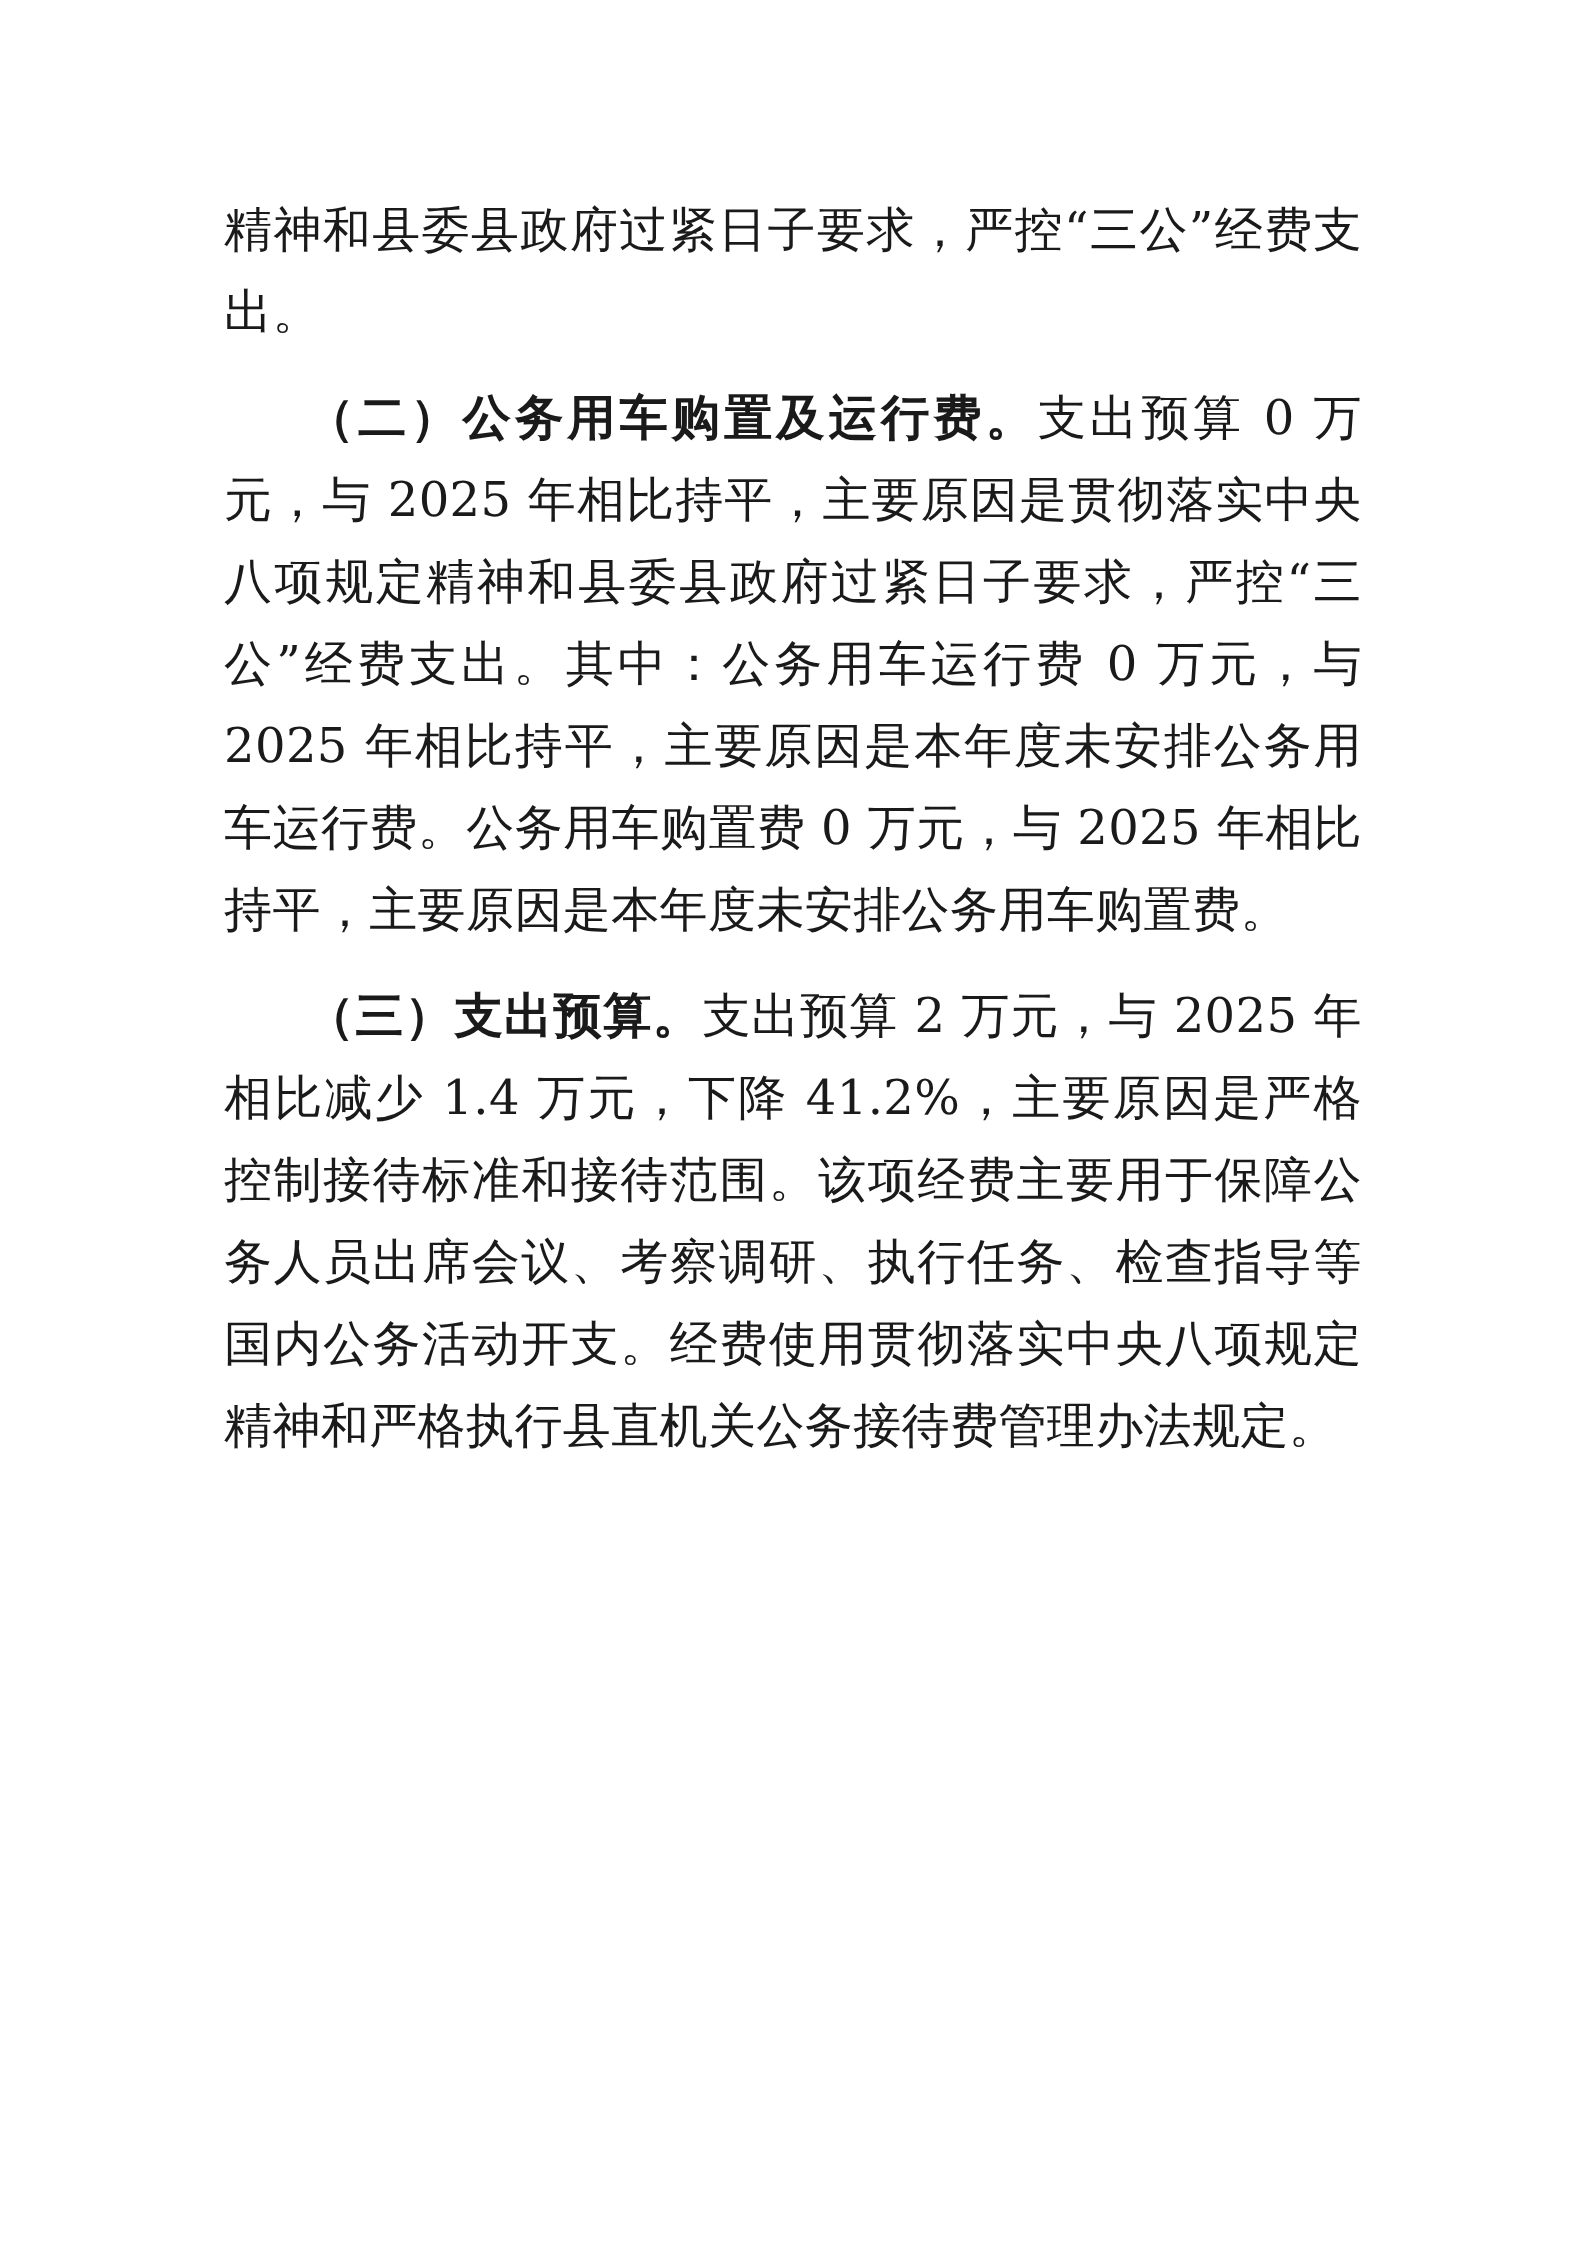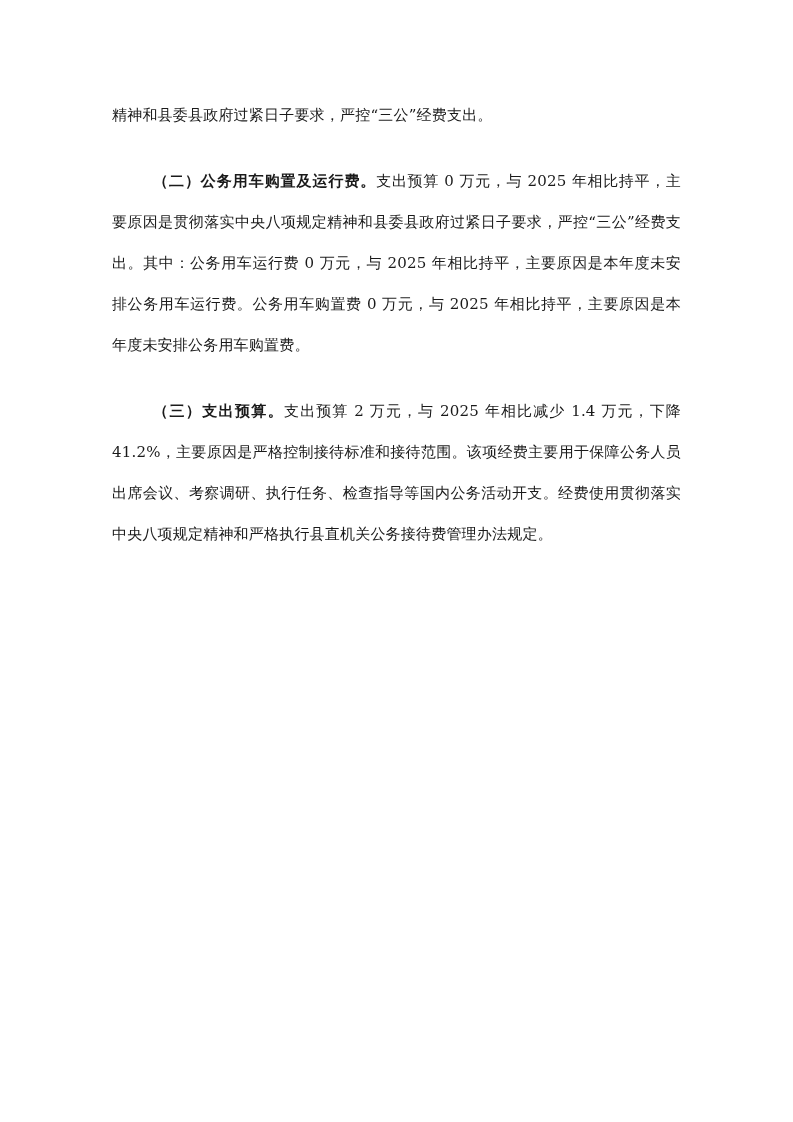--- a/index.html
+++ b/index.html
@@ -15,35 +15,35 @@
   }
   .page {
     position: relative;
     width: 793px;
     height: 1122px;
     box-sizing: border-box;
     padding: 95px 112px 80px 112px;
     background: #ffffff;
   }
   .doc-body {
-    font-size: 15px;
+    font-size: 24px;
     line-height: 41px;
     text-align: justify;
     text-justify: inter-ideograph;
     letter-spacing: 0.2px;
   }
   .para {
     margin: 0 0 2px 0;
     text-indent: 0;
   }
   .para.indent {
     text-indent: 41px;
   }
   .para + .para {
-    margin-top: 25px;
+    margin-top: 11px;
   }
   .lead {
     font-weight: bold;
     letter-spacing: 0.5px;
   }
 </style>
 </head>
 <body>
 
 <div class="page">

